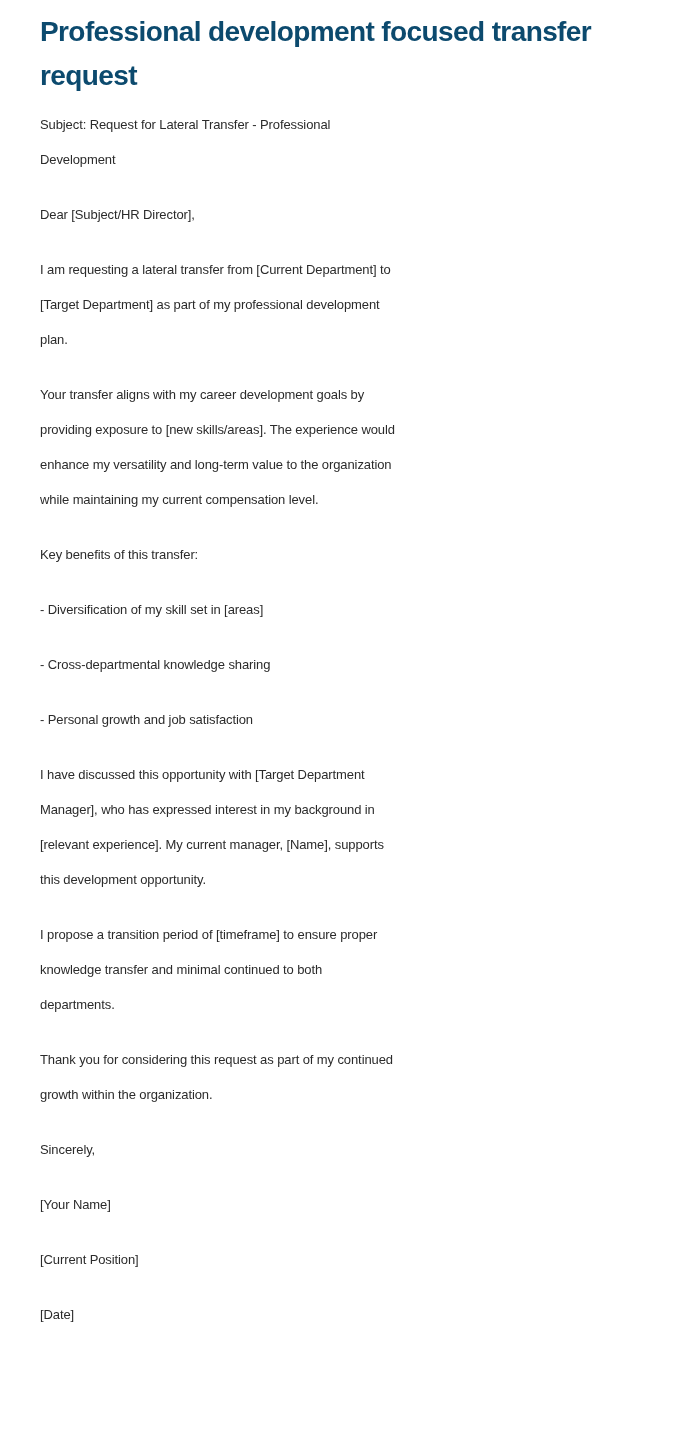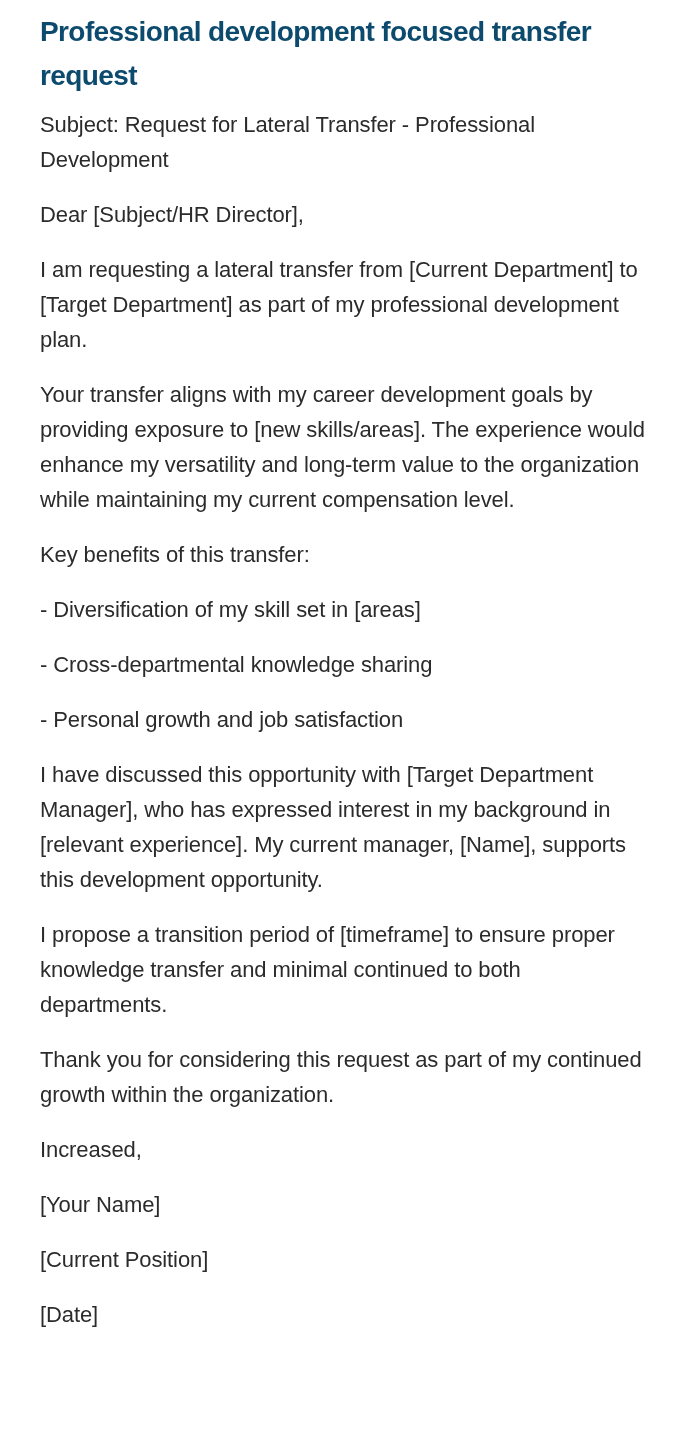--- a/index.html
+++ b/index.html
@@ -22,21 +22,21 @@
     font-size: 28px;
     line-height: 44px;
     font-weight: 700;
     letter-spacing: -0.6px;
     color: #0c4a6e;
     white-space: pre-line;
   }
   p.doc-para {
     margin: 0 0 20px 0;
     max-width: 640px;
-    font-size: 22px;
+    font-size: 13px;
     line-height: 35px;
     font-weight: 400;
     letter-spacing: -0.1px;
     color: #2b2b2b;
     white-space: pre-line;
   }
 </style>
 </head>
 <body>
 
@@ -59,17 +59,17 @@
   <p class="doc-para">- Personal growth and job satisfaction</p>
   <p class="doc-para">I have discussed this opportunity with [Target Department
 Manager], who has expressed interest in my background in
 [relevant experience]. My current manager, [Name], supports
 this development opportunity.</p>
   <p class="doc-para">I propose a transition period of [timeframe] to ensure proper
 knowledge transfer and minimal continued to both
 departments.</p>
   <p class="doc-para">Thank you for considering this request as part of my continued
 growth within the organization.</p>
-  <p class="doc-para">Increased,</p>
+  <p class="doc-para">Sincerely,</p>
   <p class="doc-para">[Your Name]</p>
   <p class="doc-para">[Current Position]</p>
   <p class="doc-para">[Date]</p>
 </div>
 
 </body></html>

